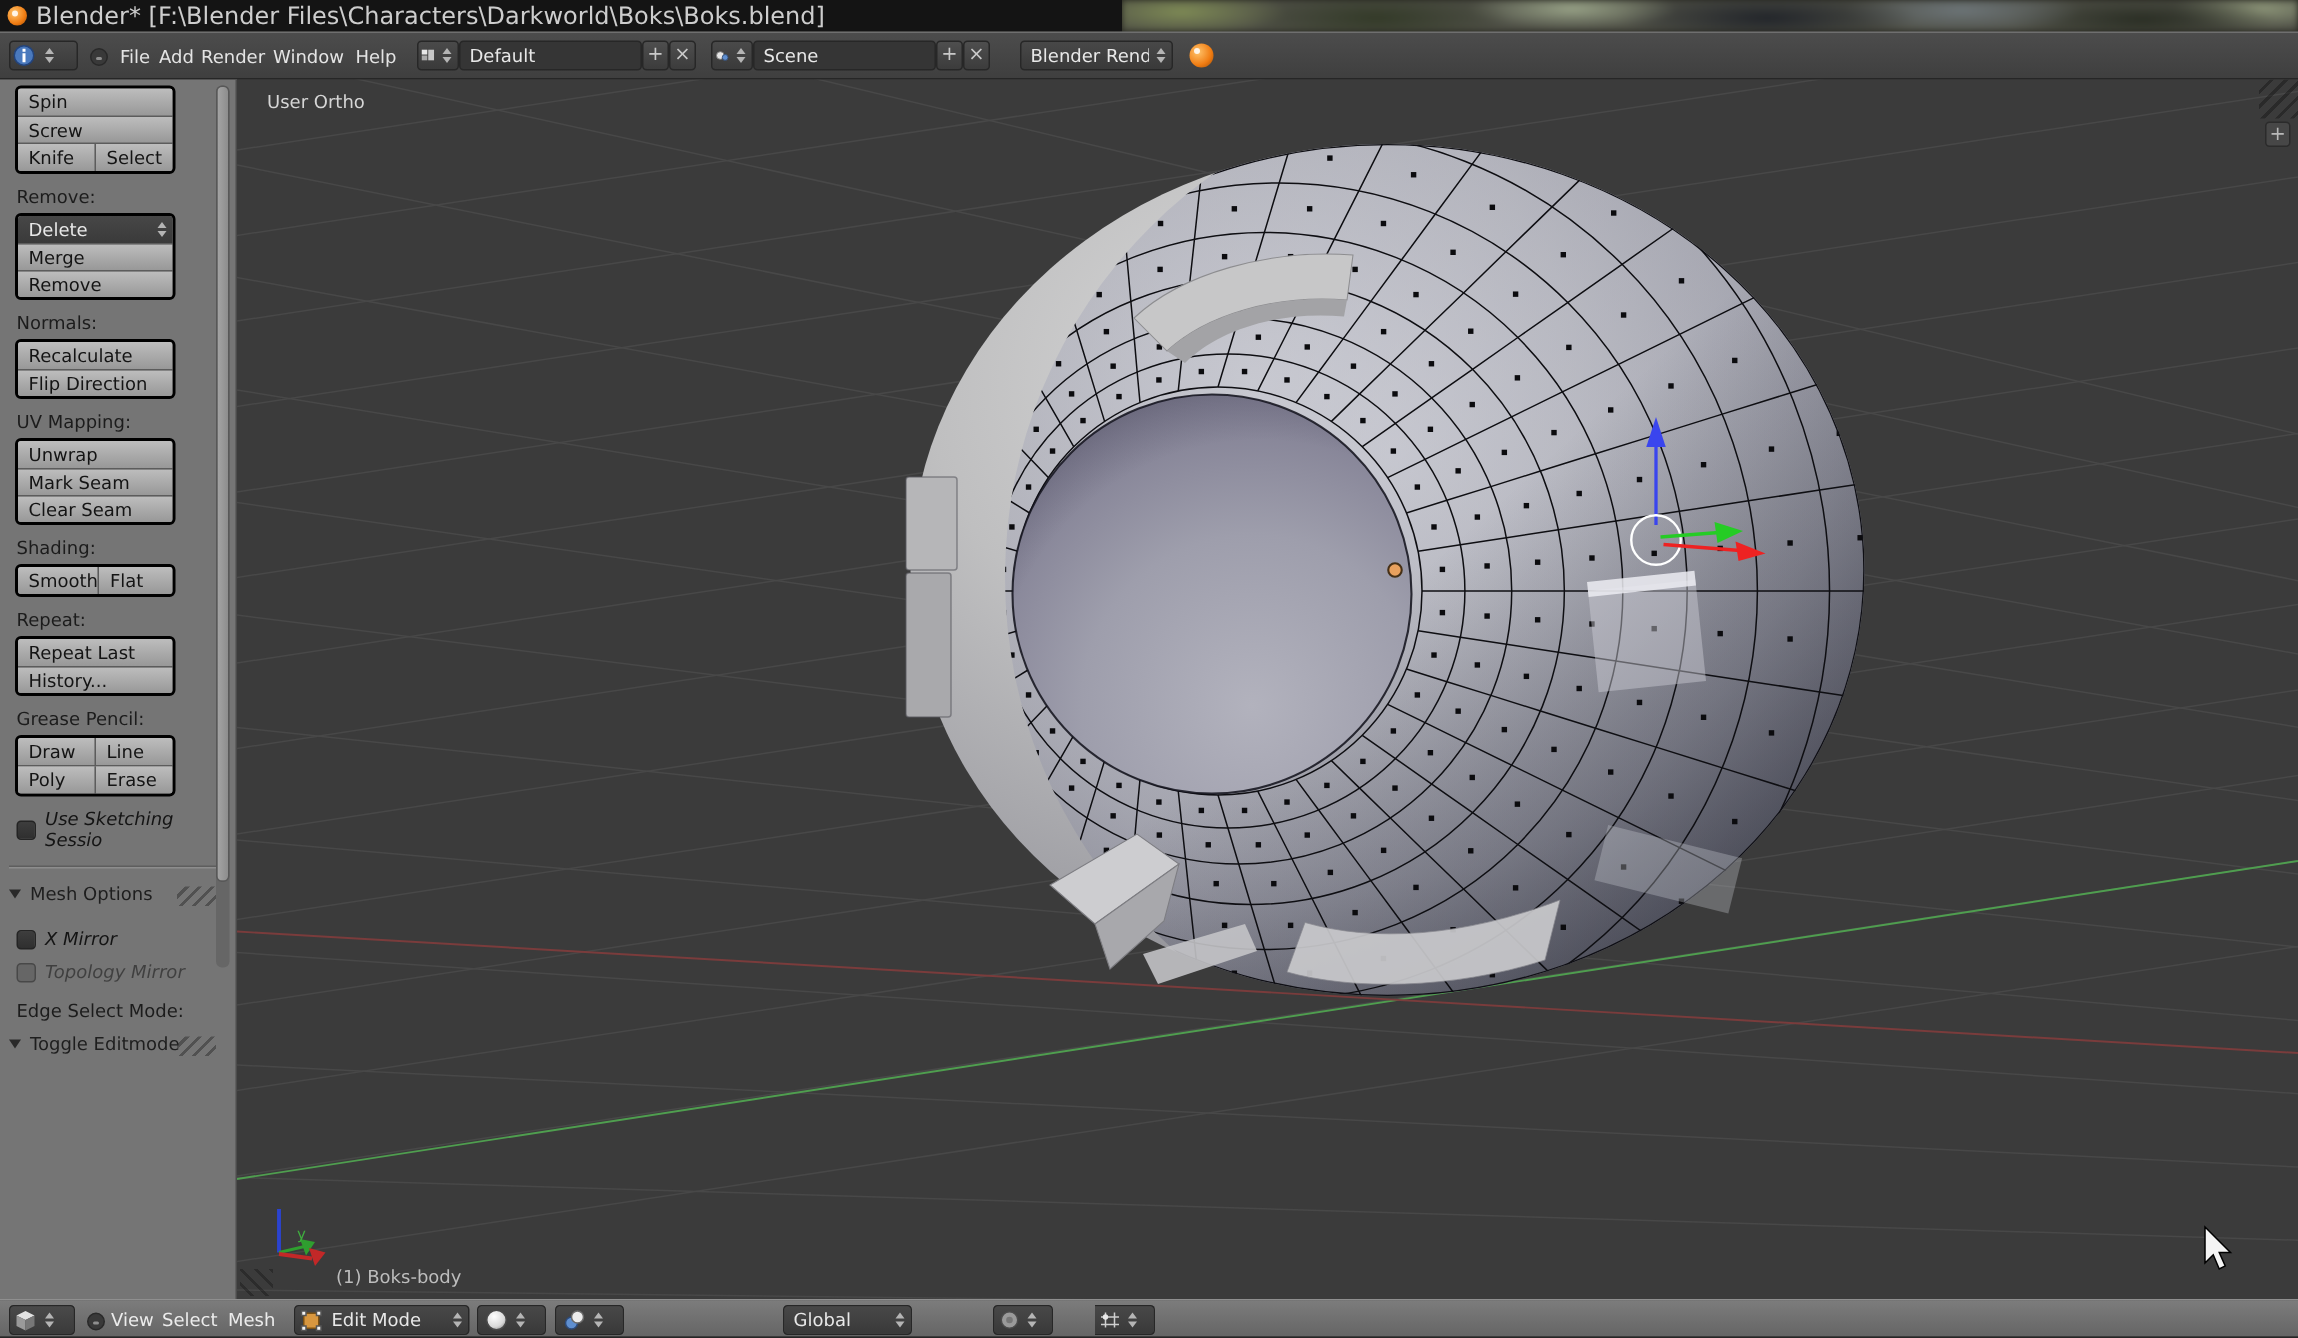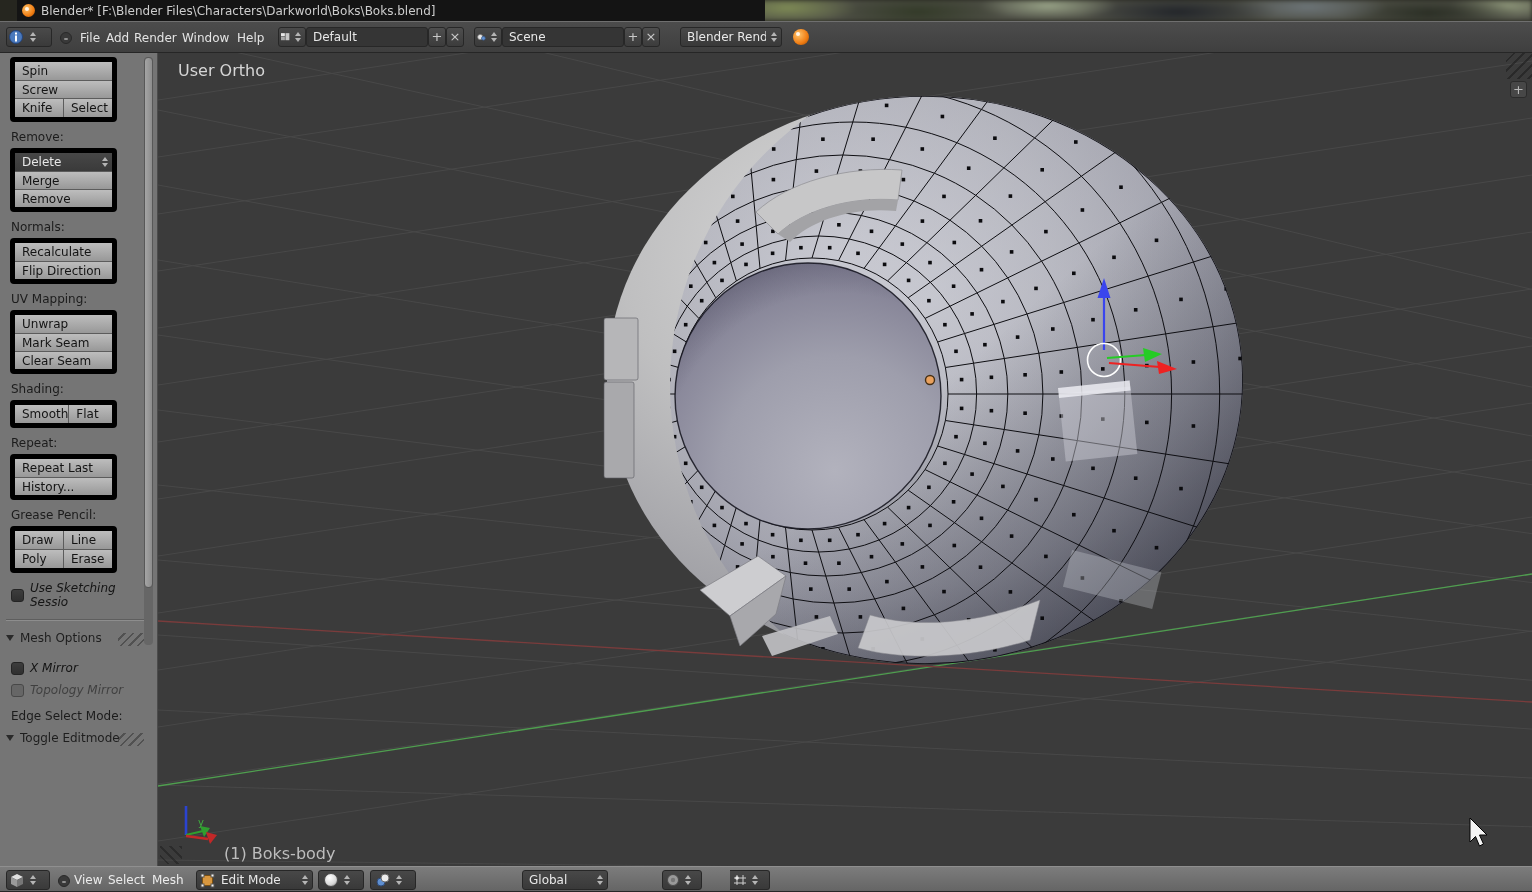--- a/index.html
+++ b/index.html
@@ -1,22 +1,22 @@
 <!DOCTYPE html>
 <html><head>
 <meta charset="utf-8">
 <style>
   html,body{margin:0;padding:0;background:#202020;}
   *{box-sizing:border-box;}
   #win{position:relative;width:1532px;height:892px;overflow:hidden;
        font-family:"DejaVu Sans","Liberation Sans",sans-serif;background:#3b3b3b;}
   
   #titlebar{position:absolute;left:0;top:0;width:1532px;height:21px;background:#26261f;}
-  #title-left{position:absolute;left:17px;top:0;width:748px;height:21px;background:#141414;
-      display:flex;align-items:center;color:#cdcdcd;font-size:12px;}
+  #title-left{position:absolute;left:0;top:0;width:748px;height:21px;background:#141414;
+      display:flex;align-items:center;color:#cdcdcd;font-size:16px;}
   #wallpaper{position:absolute;left:748px;top:0;width:784px;height:21px;background-color:#4e4f46;
       background-image:
         radial-gradient(70px 16px at 40px 8px,#7e8a55,rgba(0,0,0,0)),
         radial-gradient(90px 18px at 170px 12px,#333a28,rgba(0,0,0,0)),
         radial-gradient(70px 14px at 300px 6px,#97a186,rgba(0,0,0,0)),
         radial-gradient(100px 18px at 430px 12px,#22252a,rgba(0,0,0,0)),
         radial-gradient(80px 16px at 560px 7px,#6c7477,rgba(0,0,0,0)),
         radial-gradient(90px 16px at 680px 13px,#2a2e24,rgba(0,0,0,0)),
         radial-gradient(60px 14px at 760px 6px,#8b9377,rgba(0,0,0,0));
       filter:blur(2px);}
@@ -43,21 +43,21 @@
   .circ{position:absolute;width:12px;height:12px;border-radius:50%;background:#393939;border:1px solid #292929;}
   .circ:after{content:"";position:absolute;left:3px;top:5px;width:4px;height:2px;background:#8f8f8f;border-radius:1px;}
   .field{height:20px;background:#353535;border:1px solid #272727;border-radius:3px;color:#e8e8e8;
       font-size:12px;display:flex;align-items:center;padding-left:6px;position:absolute;}
   .iconbox{position:absolute;height:20px;border-radius:3px;background:linear-gradient(#4a4a4a,#3a3a3a);
       border:1px solid #272727;display:flex;align-items:center;}
   
   #shelf{position:absolute;left:0;top:53px;width:158px;height:813px;background:#757575;border-right:1px solid #4c4c4c;
       padding:4px 0 0 0;color:#141414;font-size:12px;}
   .sh-label{margin:8px 0 4px 11px;color:#1c1c1c;}
-  .stack{width:107px;margin:0 0 0 10px;border:5px solid #000000;border-radius:4px;overflow:hidden;
+  .stack{width:107px;margin:0 0 0 10px;border:2px solid #000000;border-radius:4px;overflow:hidden;
       background:#9d9d9d;}
   .stack .b{height:18px;line-height:18px;padding-left:7px;background:linear-gradient(#bdbdbd,#989898);
       border-top:1px solid #5c5c5c;cursor:default;}
   .stack .b:first-child{border-top:none;}
   .stack .row{display:flex;border-top:1px solid #5c5c5c;}
   .stack .row:first-child{border-top:none;}
   .stack .row .b{flex:1;border-top:none;}
   .stack .row .b + .b{border-left:1px solid #5c5c5c;}
   .stack .ddrow{height:18px;display:flex;align-items:center;background:linear-gradient(#474747,#3a3a3a);
       color:#e8e8e8;border-top:none;}
@@ -72,21 +72,21 @@
       border-top:6px solid #2a2a2a;margin-right:6px;}
   .hatch{position:absolute;right:8px;top:2px;width:26px;height:13px;
       background:repeating-linear-gradient(135deg,rgba(0,0,0,0) 0 4px,rgba(45,45,45,.5) 4px 6px);}
   .sep{height:2px;margin:10px 6px 0 6px;border-top:1px solid #5e5e5e;border-bottom:1px solid #8d8d8d;}
   #shelf-scroll-track{position:absolute;left:144px;top:57px;width:9px;height:588px;background:#666;border-radius:4px;}
   #shelf-scroll{position:absolute;left:144px;top:57px;width:9px;height:531px;border-radius:4px;
       background:linear-gradient(90deg,#a4a4a4,#8d8d8d);border:1px solid #585858;}
   
   #viewport{position:absolute;left:158px;top:53px;width:1374px;height:813px;background:#3b3b3b;overflow:hidden;}
   #scene{position:absolute;left:0;top:0;}
-  .vp-label{position:absolute;color:#d6d6d6;font-size:16px;}
+  .vp-label{position:absolute;color:#d6d6d6;font-size:12px;}
   #corner-hatch{position:absolute;right:0;top:0;width:26px;height:26px;
       background:repeating-linear-gradient(135deg,rgba(0,0,0,0) 0 5px,rgba(20,20,20,.45) 5px 7px);}
   #corner-hatch-bl{position:absolute;left:2px;bottom:2px;width:22px;height:18px;
       background:repeating-linear-gradient(45deg,rgba(0,0,0,0) 0 5px,rgba(20,20,20,.4) 5px 7px);}
   #add-region-btn{position:absolute;right:5px;top:28px;width:17px;height:17px;border-radius:3px;
       background:#474747;border:1px solid #2b2b2b;color:#b9b9b9;font-size:13px;line-height:15px;text-align:center;}
   .grp-r{border-radius:0 3px 3px 0;border-left:none;}
   svg.ic{display:block;}
 </style>
 </head>

